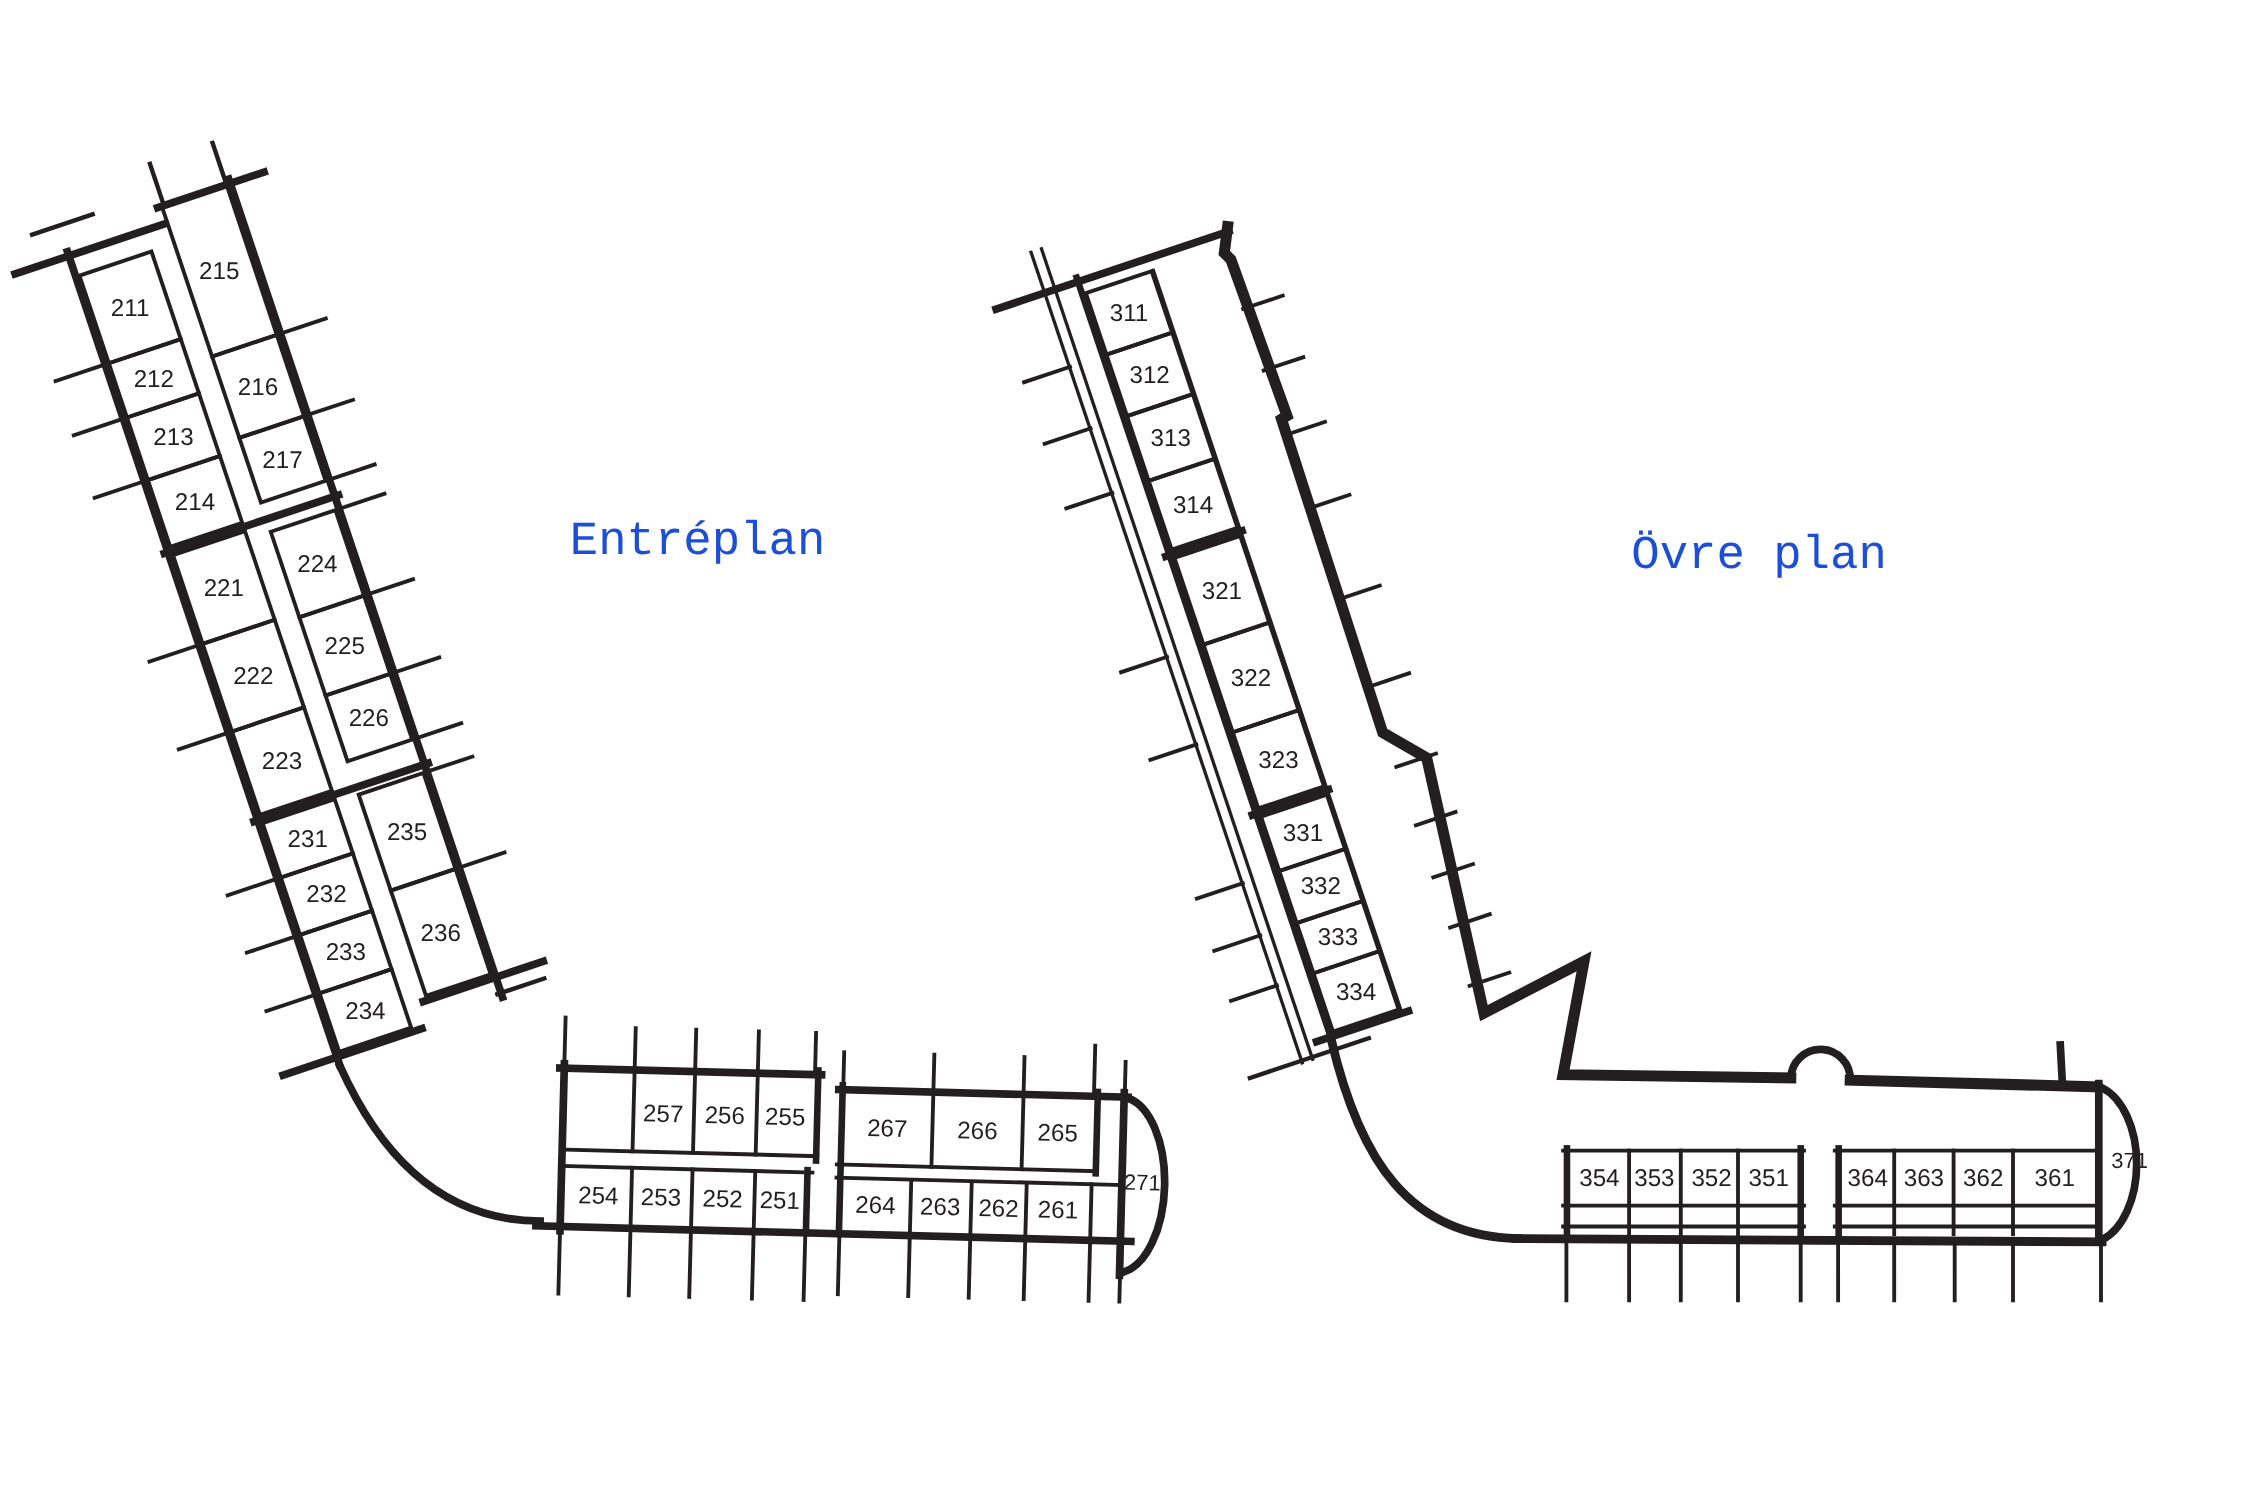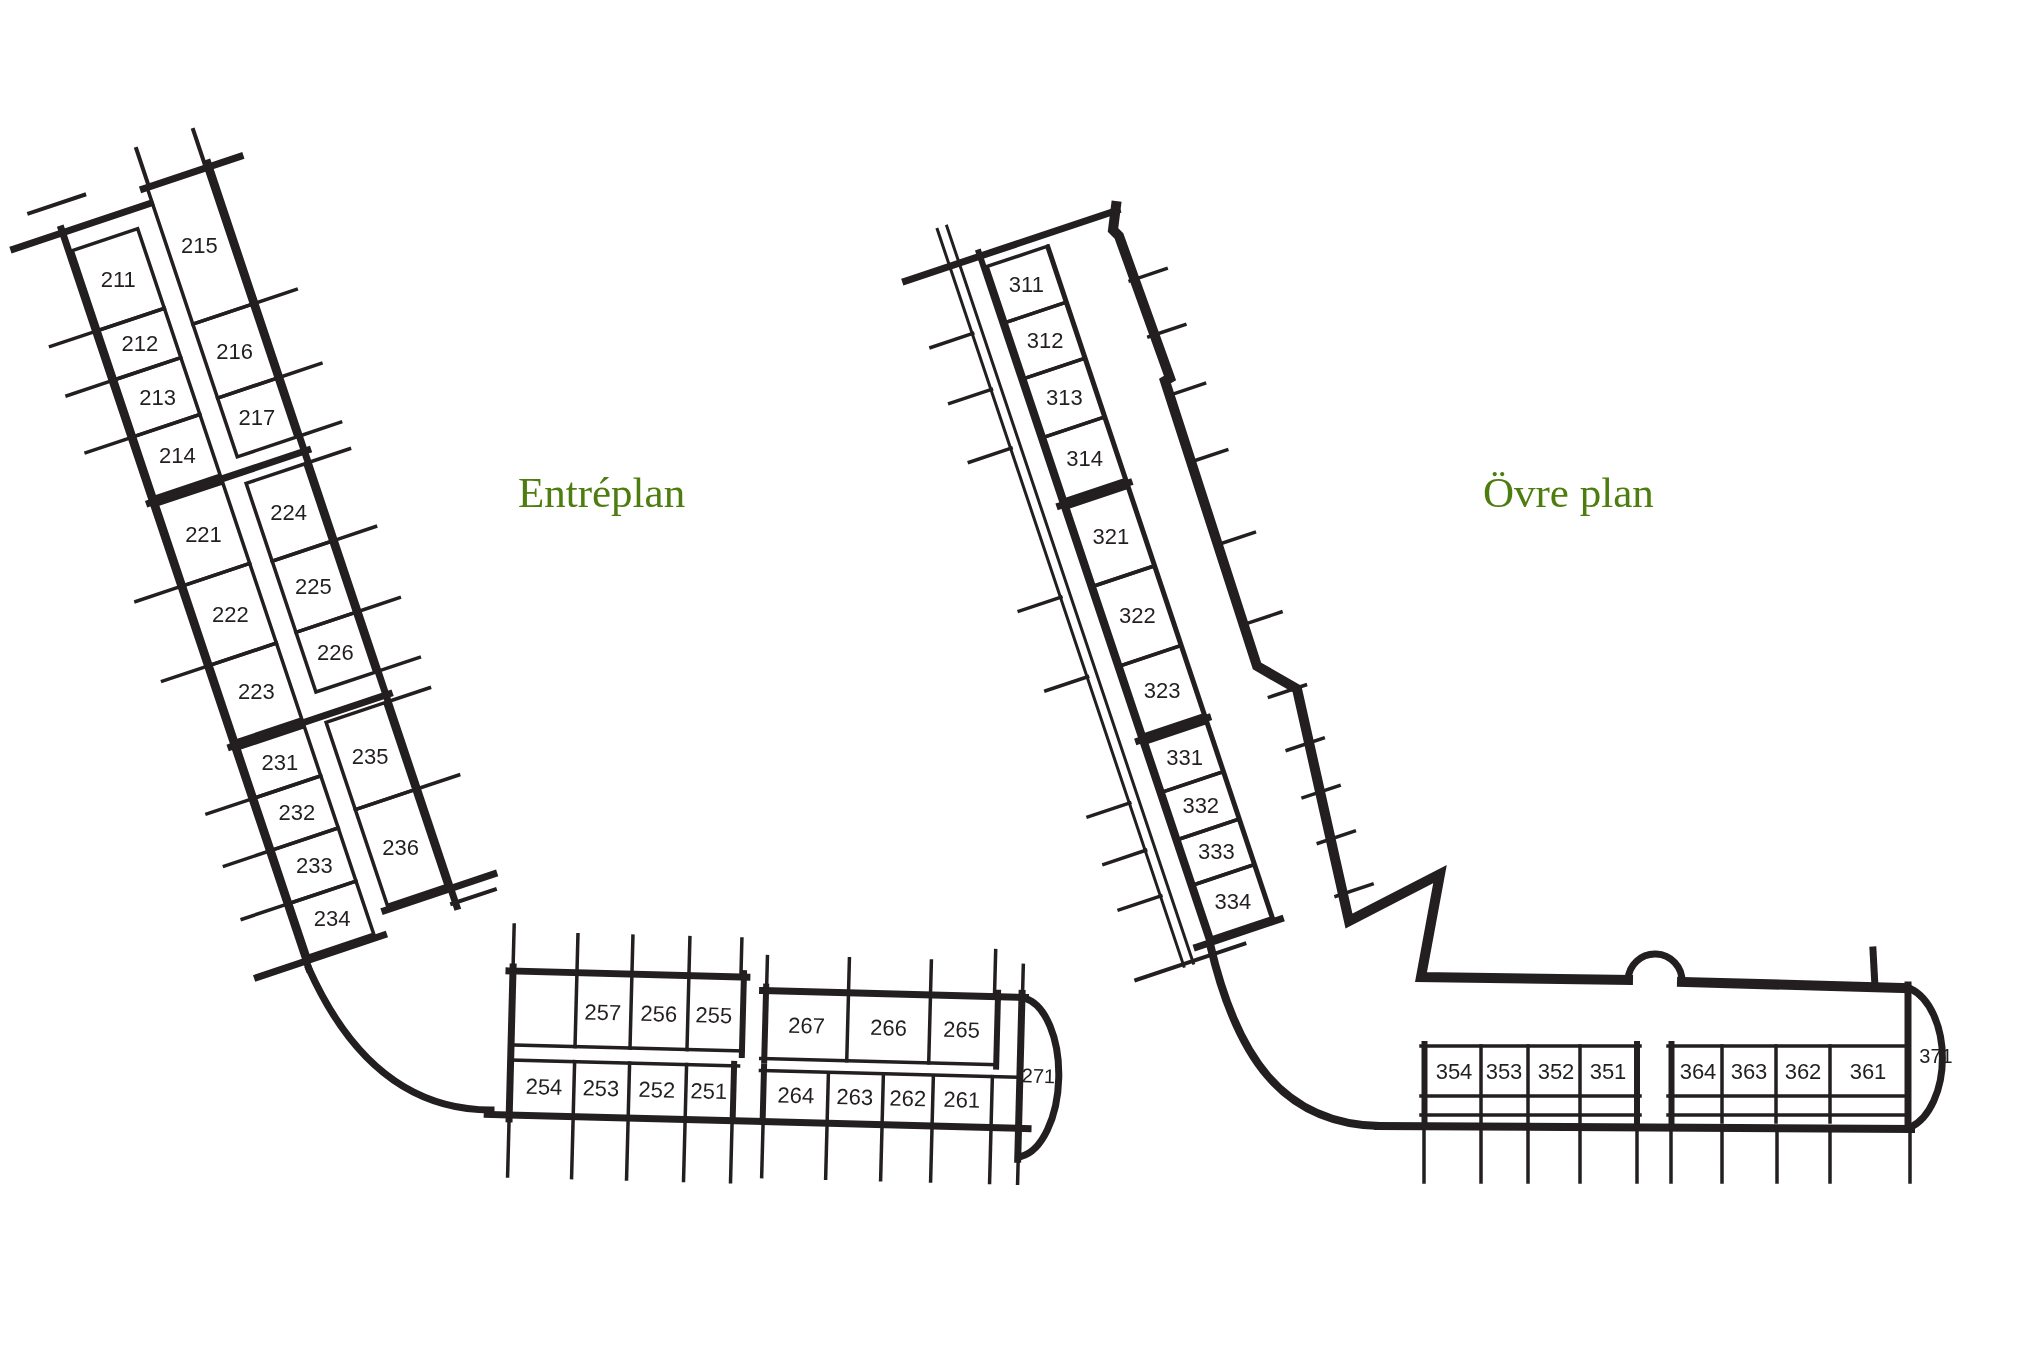--- a/index.html
+++ b/index.html
@@ -1,21 +1,21 @@
 <!DOCTYPE html>
 <html><head>
 <meta charset="utf-8">
 <style>
   html,body{margin:0;padding:0;background:#ffffff;}
   #stage{position:relative;width:2043px;height:1365px;background:#ffffff;overflow:hidden;
          font-family:"Liberation Sans", sans-serif;}
-  .floor-title{position:absolute;font-size:43px;color:#4d7c0f;letter-spacing:0px;
-               font-family:Liberation Serif, serif;white-space:nowrap;}
+  .floor-title{position:absolute;font-size:43px;color:#1d4ed8;letter-spacing:0px;
+               font-family:Liberation Mono, monospace;white-space:nowrap;}
   #title-entreplan{left:518px;top:468px;}
-  #title-ovreplan{left:1483px;top:468px;text-align:right;}
+  #title-ovreplan{left:1483px;top:480px;text-align:right;}
   svg{position:absolute;left:0;top:0;}
   text{font-family:"Liberation Sans", sans-serif;fill:#231f20;}
 </style>
 </head>
 <body>
 
 <div id="stage">
   <div class="floor-title" id="title-entreplan">Entréplan</div>
   <div class="floor-title" id="title-ovreplan">Övre plan</div>
   <svg id="plan-svg" width="2043" height="1365" viewBox="0 0 2043 1365">

